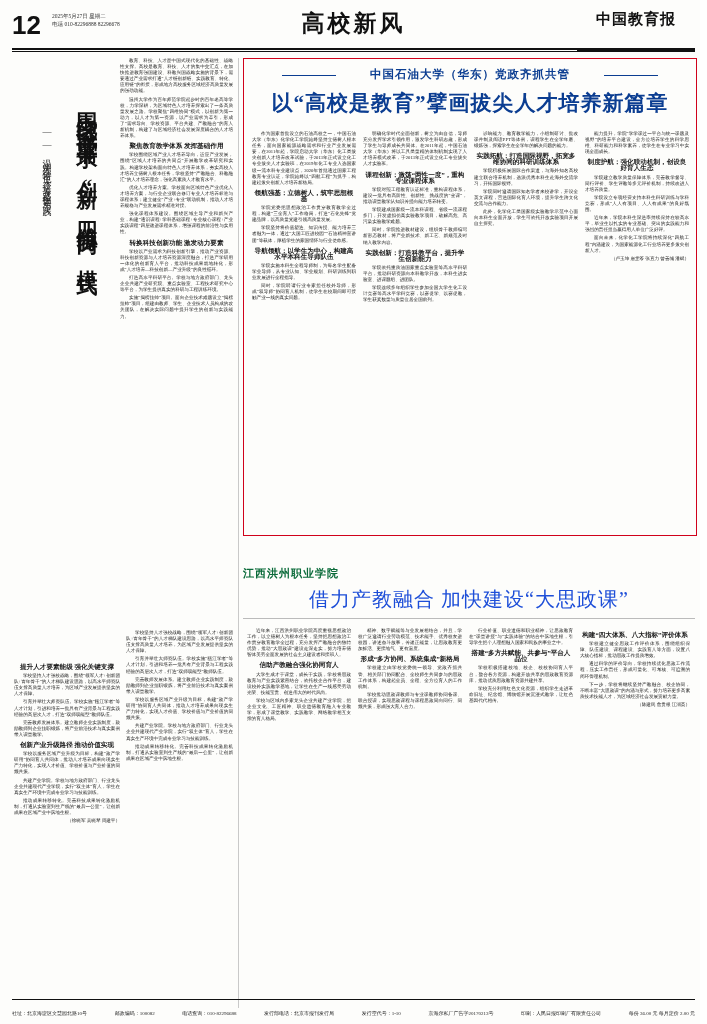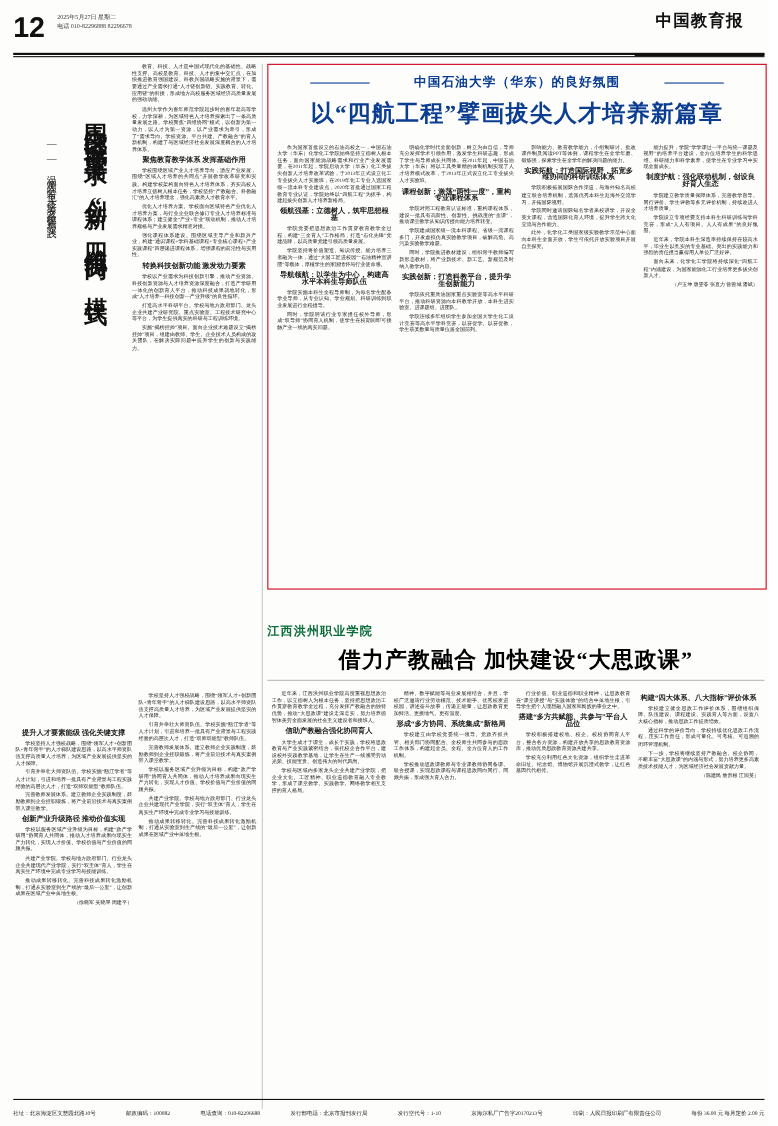--- a/index.html
+++ b/index.html
@@ -30,38 +30,39 @@
         font-size:9px;letter-spacing:3px;line-height:14px;height:420px;color:#222;}
 
   
   .redbox{position:absolute;left:243px;top:58px;width:452px;height:476px;border:1.2px solid #d0021b;}
   .rb-school{position:absolute;left:0;right:0;top:8px;text-align:center;font-size:11.5px;font-weight:bold;color:#0b3d91;letter-spacing:1px;}
   .rb-title{position:absolute;left:0;right:0;top:30px;text-align:center;font-size:21px;font-weight:bold;color:#0b3d91;letter-spacing:1px;}
   .rb-deco{position:absolute;top:16px;width:54px;height:0;border-top:1px solid #0b3d91;}
 
   
   .f2-school{position:absolute;left:243px;top:566px;width:452px;text-align:left;font-size:11px;font-weight:bold;color:#0b6b3a;letter-spacing:1px;}
-  .f2-title{position:absolute;left:243px;top:586px;width:452px;text-align:center;font-size:20px;font-weight:bold;color:#000000;letter-spacing:1px;}
+  .f2-title{position:absolute;left:243px;top:586px;width:452px;text-align:center;font-size:20px;font-weight:normal;color:#1d4ed8;letter-spacing:1px;}
   .f2-rule{position:absolute;left:243px;top:618px;width:452px;height:0;border-top:1px solid #bbb;}
 
   
   .footrule{position:absolute;left:12px;bottom:24px;width:683px;height:0;border-top:1px solid #111;}
   .footer{position:absolute;left:12px;bottom:8px;width:683px;display:flex;justify-content:space-between;font-size:5px;color:#222;}
   .vline{position:absolute;border-left:1px solid #c9c9c9;}
   .credit{text-align:right;text-indent:0;font-size:4.6px;margin-top:3px;}
 </style>
 </head>
 <body>
 
 <div class="page">
 
   <div class="masthead">
     <div class="page-num">12</div>
     <div class="md-date">2025年5月27日 星期二</div>
     <div class="md-date2">电话 010-82296888  82296678</div>
+    <div class="section-title">高校新风</div>
     <div class="paper-name">中国教育报</div>
   </div>
   <div class="rule"></div>
   <div class="rule2"></div>
 
   <div class="vhead">
     <div class="vtitle">围绕区域产业需求 创新“四维协同”模式</div>
     <div class="vsub">——温州大学特色人才培养之路探索与实践</div>
   </div>
 
@@ -97,22 +98,22 @@
     <p>学校以服务区域产业升级为目标，构建“政产学研用”协同育人共同体，推动人才培养成果向现实生产力转化，实现人才价值、学校价值与产业价值的同频共振。</p>
     <p>共建产业学院。学校与地方政府部门、行业龙头企业共建现代产业学院，实行“双主体”育人，学生在真实生产环境中完成专业学习与技能训练。</p>
     <p>推动成果转移转化。完善科技成果转化激励机制，打通从实验室到生产线的“最后一公里”，让创新成果在区域产业中落地生根。</p>
   </div>
 
   <div class="vline" style="left:238px;top:58px;height:950px;"></div>
 
   <div class="redbox">
     <div class="rb-deco" style="left:38px;"></div>
     <div class="rb-deco" style="right:38px;"></div>
-    <div class="rb-school">中国石油大学（华东）的良好氛围</div>
-    <div class="rb-title">以“四航工程”擘画拔尖人才培养新篇章</div>
+    <div class="rb-school">中国石油大学（华东）党政齐抓共管</div>
+    <div class="rb-title">以“高校是教育”擘画拔尖人才培养新篇章</div>
 
     <div class="col" style="left:8px;top:72px;width:104px;height:392px;">
       <p>作为国家首批设立的石油高校之一，中国石油大学（华东）化学化工学院始终坚持立德树人根本任务，面向国家能源战略需求和行业产业发展需要，在2011年起，学院启动大学（华东）化工类拔尖创新人才培养改革试验，于2013年正式设立化工专业拔尖人才实验班，在2019年化工专业入选国家级一流本科专业建设点，2020年首批通过国家工程教育专业认证，学院始终以“四航工程”为抓手，构建起拔尖创新人才培养新格局。</p>
       <div class="sub">领航强基：立德树人，筑牢思想根基</div>
       <p>学院党委把思想政治工作贯穿教育教学全过程，构建“三全育人”工作格局，打造“石化先锋”党建品牌，以高质量党建引领高质量发展。</p>
       <p>学院坚持将价值塑造、知识传授、能力培养三者融为一体，通过“大国工匠进校园”“石油精神宣讲团”等载体，厚植学生的家国情怀与行业使命感。</p>
       <div class="sub">导航领航：以学生为中心，构建高水平本科生导师队伍</div>
       <p>学院实施本科生全程导师制，为每名学生配备学业导师，从专业认知、学业规划、科研训练到职业发展进行全程指导。</p>
       <p>同时，学院聘请行业专家担任校外导师，形成“双导师”协同育人机制，使学生在校期间即可接触产业一线的真实问题。</p>
     </div>

